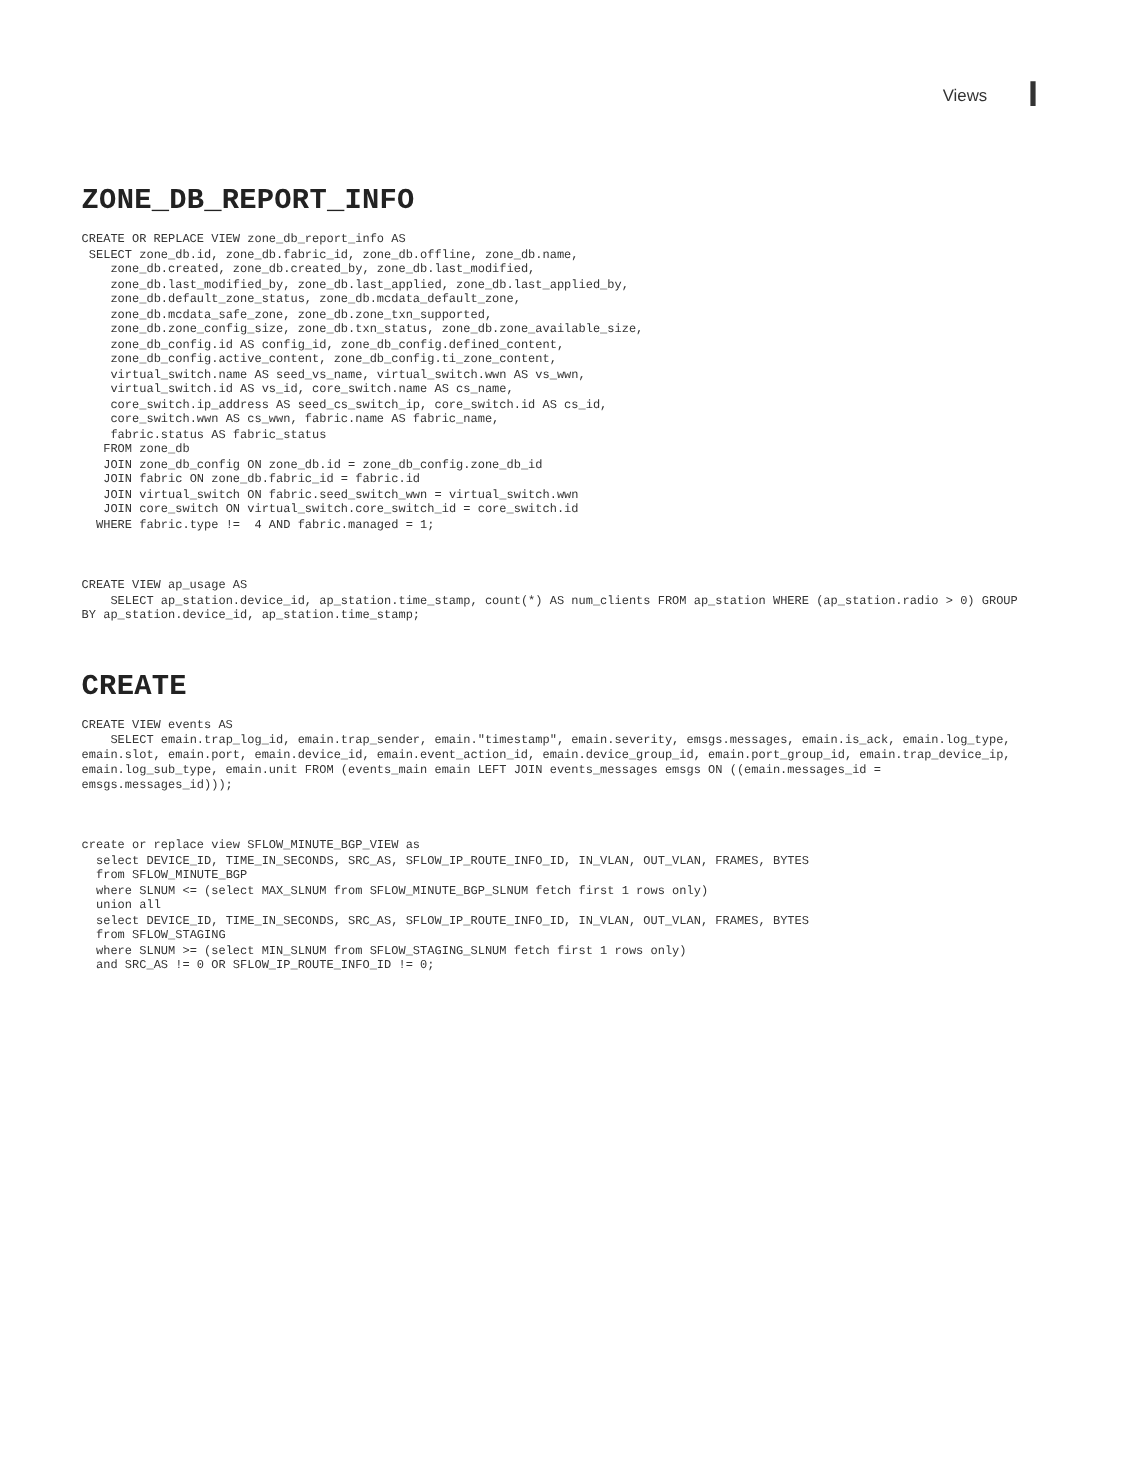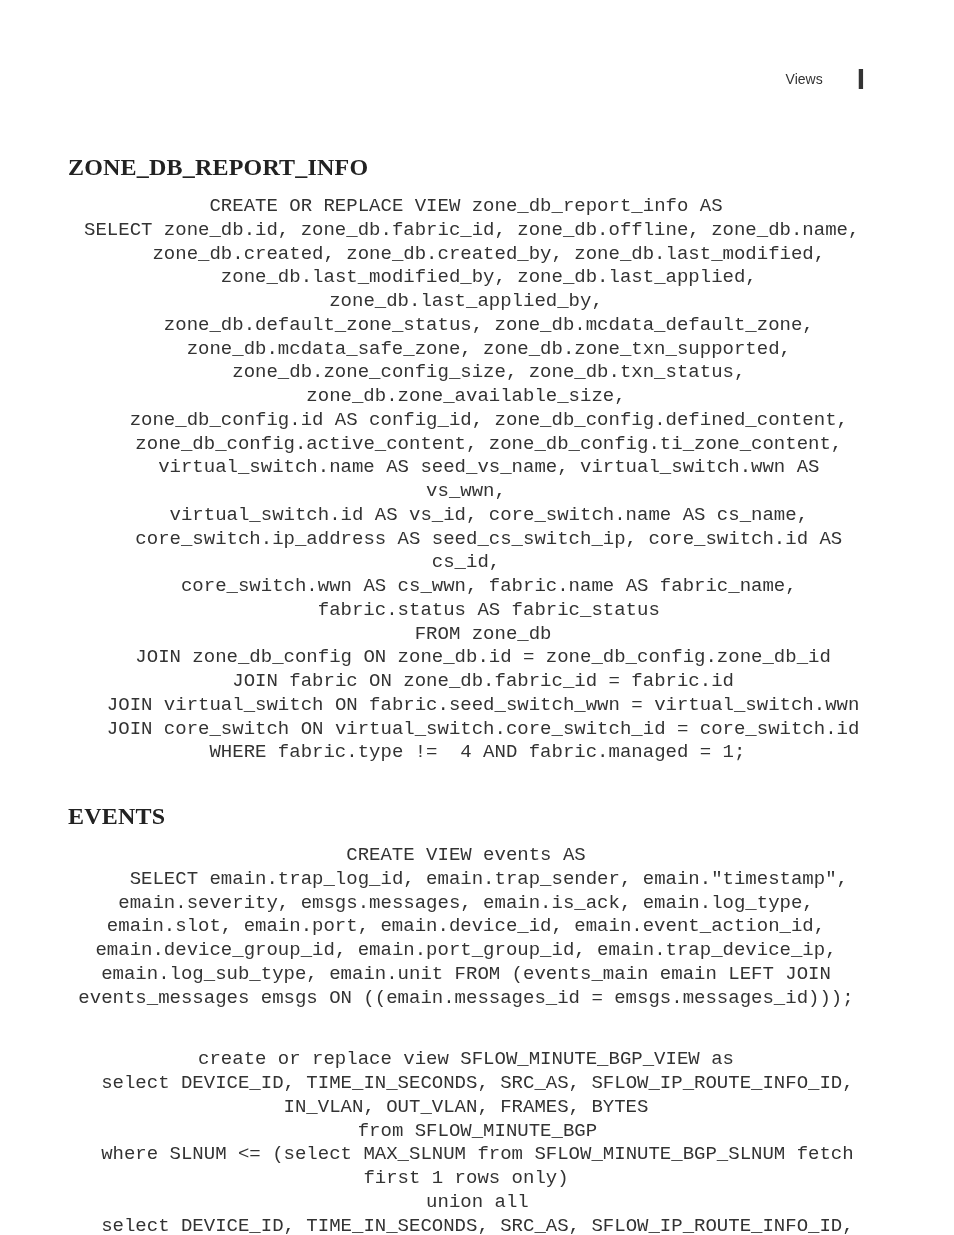--- a/index.html
+++ b/index.html
@@ -25,36 +25,35 @@
     color: #333;
   }
   .header-chapter {
     font-family: "Arial Black", Arial, sans-serif;
     font-weight: 900;
     font-size: 30px;
     color: #333;
     letter-spacing: -1px;
   }
   h2.section {
-    font-family: Liberation Serif, serif;
+    font-family: Liberation Mono, monospace;
     font-stretch: condensed;
     font-weight: 700;
     font-size: 24px;
     letter-spacing: 0.2px;
     color: #222;
     margin: 0 0 14px 0;
   }
   pre.code {
     font-family: "Courier New", Courier, monospace;
-    font-size: 19px;
+    font-size: 10px;
     line-height: 1.25;
     color: #333;
     margin: 0 0 38px 0;
     white-space: pre-wrap;
-    text-align: center;
   }
 </style>
 </head>
 <body>
 
 <div class="page">
 
   <div class="header">
     <span class="header-title">Views</span>
     <span class="header-chapter">I</span>
@@ -75,22 +74,24 @@
     core_switch.ip_address AS seed_cs_switch_ip, core_switch.id AS cs_id,
     core_switch.wwn AS cs_wwn, fabric.name AS fabric_name,
     fabric.status AS fabric_status
    FROM zone_db
    JOIN zone_db_config ON zone_db.id = zone_db_config.zone_db_id
    JOIN fabric ON zone_db.fabric_id = fabric.id
    JOIN virtual_switch ON fabric.seed_switch_wwn = virtual_switch.wwn
    JOIN core_switch ON virtual_switch.core_switch_id = core_switch.id
   WHERE fabric.type !=  4 AND fabric.managed = 1;</pre>
 
+  <pre class="code">CREATE VIEW ap_usage AS
+    SELECT ap_station.device_id, ap_station.time_stamp, count(*) AS num_clients FROM ap_station WHERE (ap_station.radio &gt; 0) GROUP BY ap_station.device_id, ap_station.time_stamp;</pre>
 
-  <h2 class="section">EVENTS</h2>
+  <h2 class="section">CREATE</h2>
   <pre class="code">CREATE VIEW events AS
     SELECT emain.trap_log_id, emain.trap_sender, emain."timestamp", emain.severity, emsgs.messages, emain.is_ack, emain.log_type, emain.slot, emain.port, emain.device_id, emain.event_action_id, emain.device_group_id, emain.port_group_id, emain.trap_device_ip, emain.log_sub_type, emain.unit FROM (events_main emain LEFT JOIN events_messages emsgs ON ((emain.messages_id = emsgs.messages_id)));</pre>
 
   <pre class="code">create or replace view SFLOW_MINUTE_BGP_VIEW as
   select DEVICE_ID, TIME_IN_SECONDS, SRC_AS, SFLOW_IP_ROUTE_INFO_ID, IN_VLAN, OUT_VLAN, FRAMES, BYTES
   from SFLOW_MINUTE_BGP
   where SLNUM &lt;= (select MAX_SLNUM from SFLOW_MINUTE_BGP_SLNUM fetch first 1 rows only)
   union all
   select DEVICE_ID, TIME_IN_SECONDS, SRC_AS, SFLOW_IP_ROUTE_INFO_ID, IN_VLAN, OUT_VLAN, FRAMES, BYTES
   from SFLOW_STAGING

